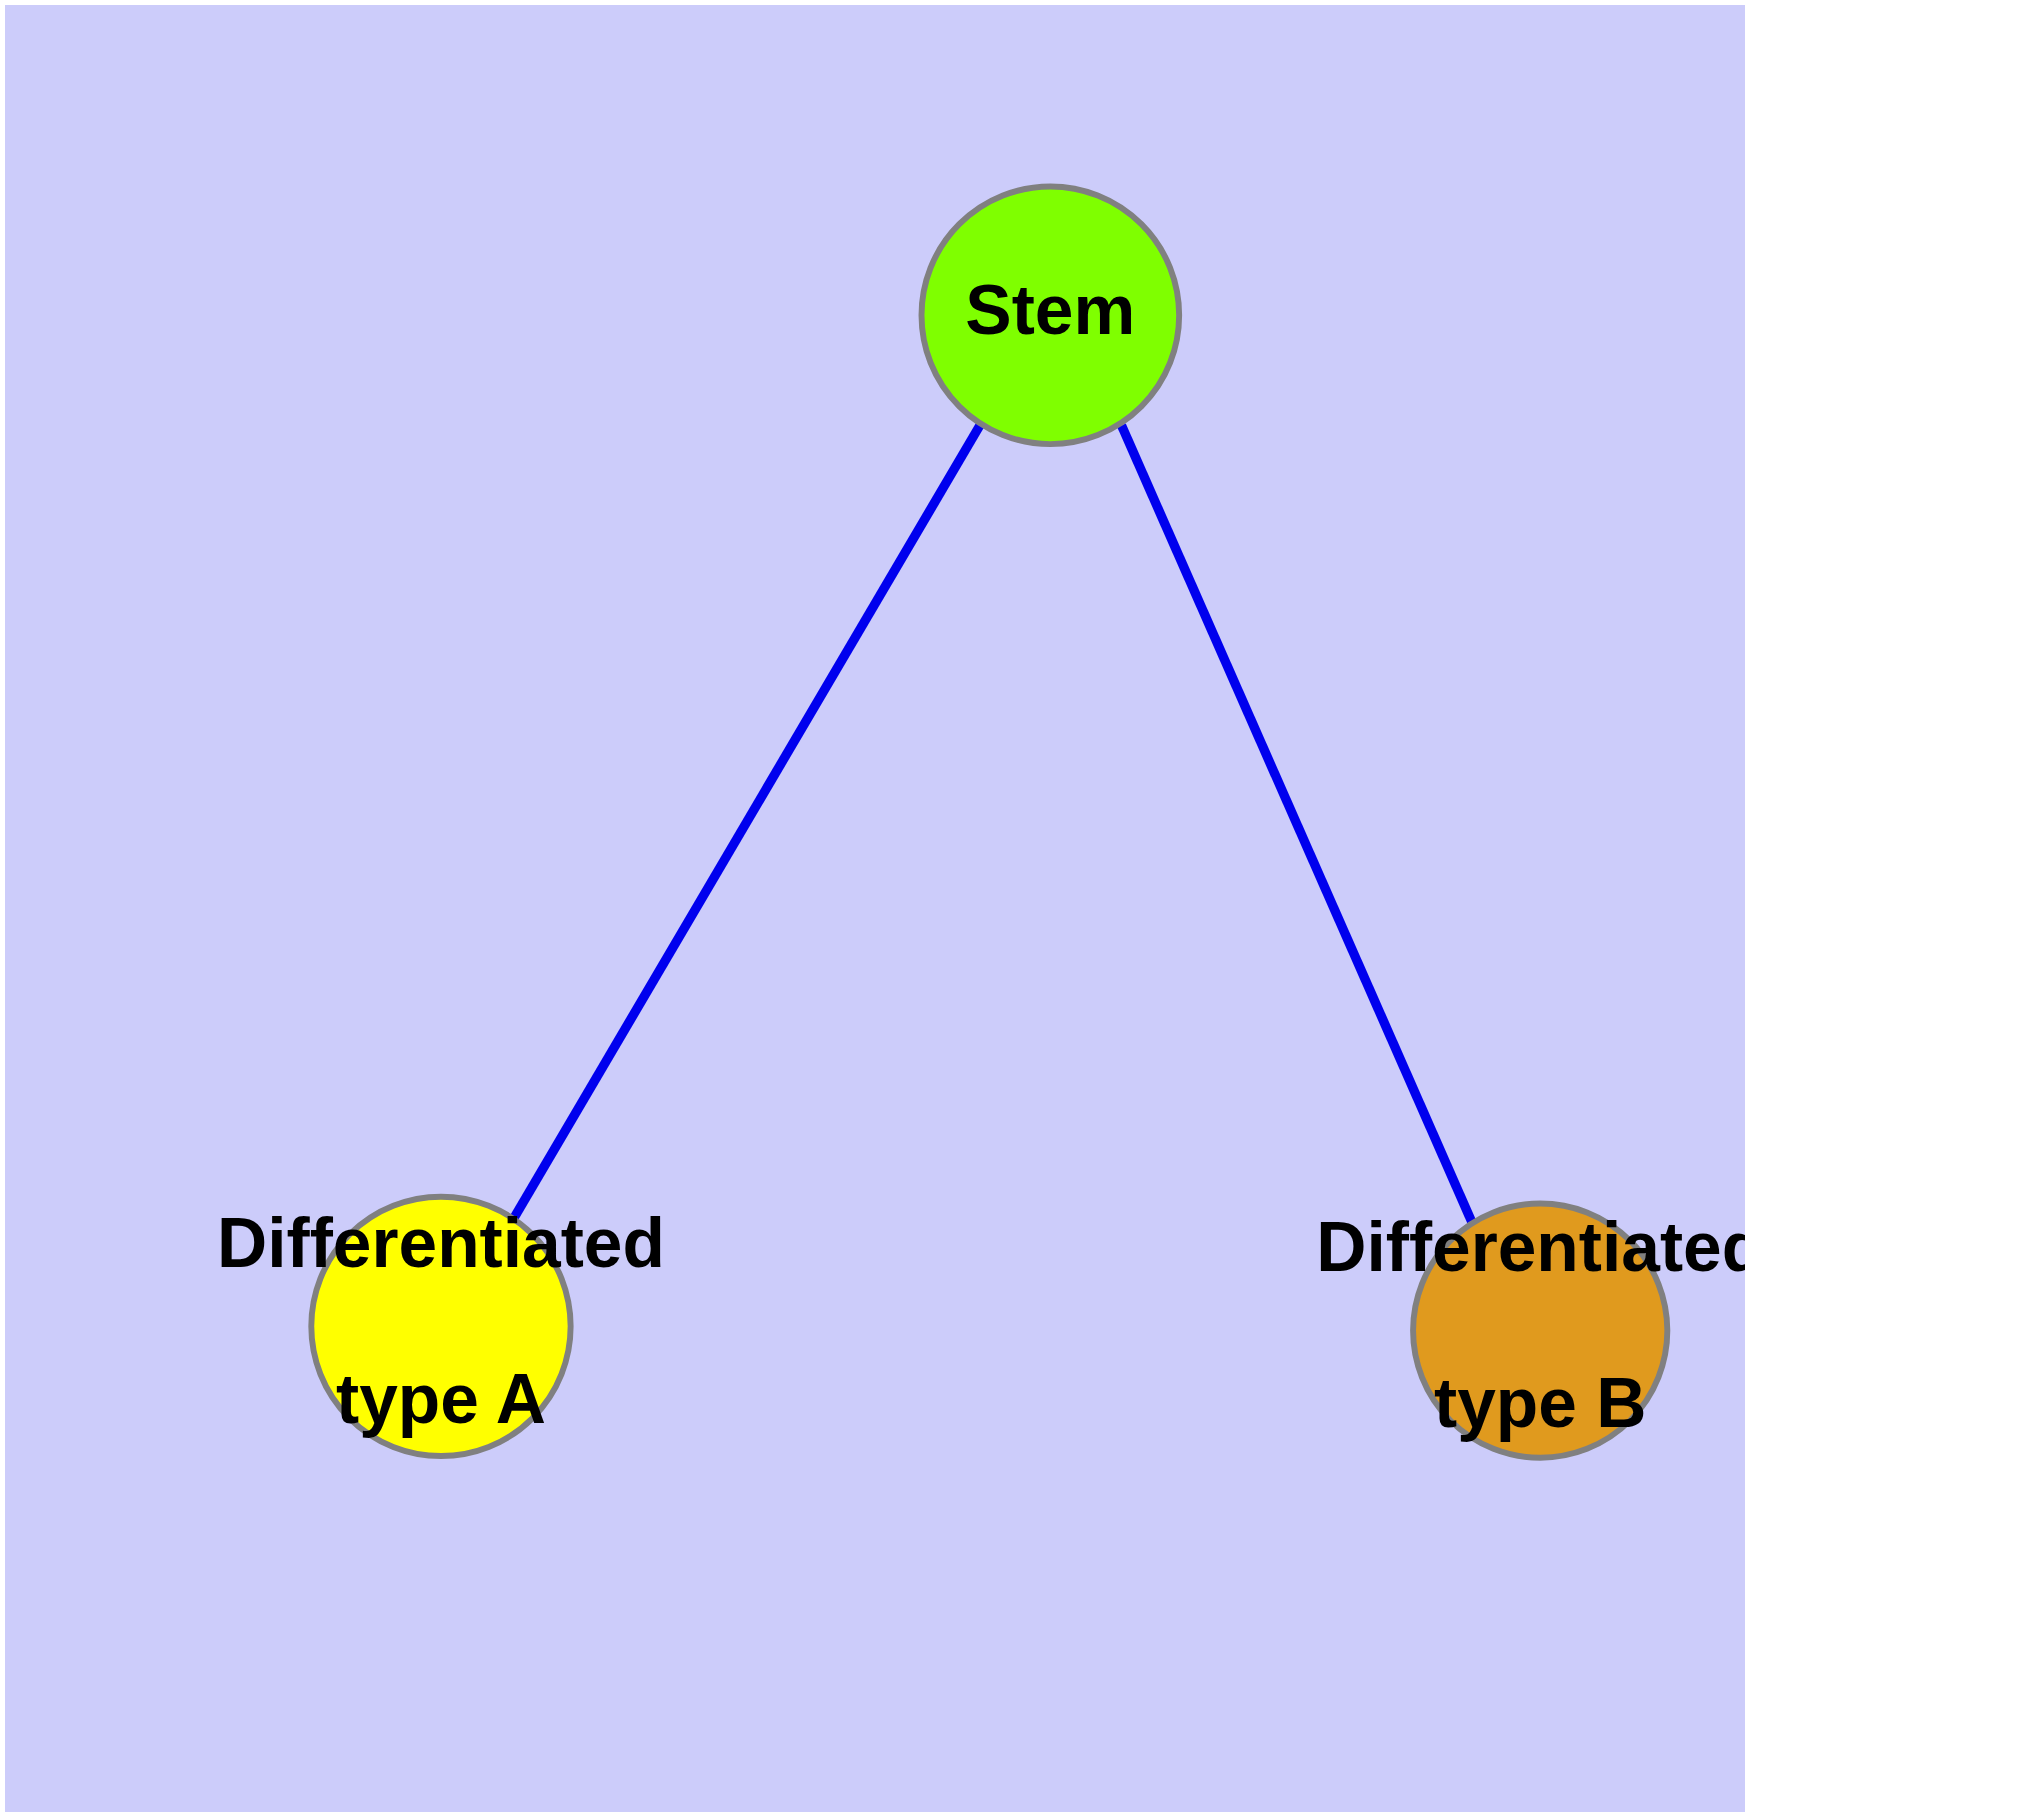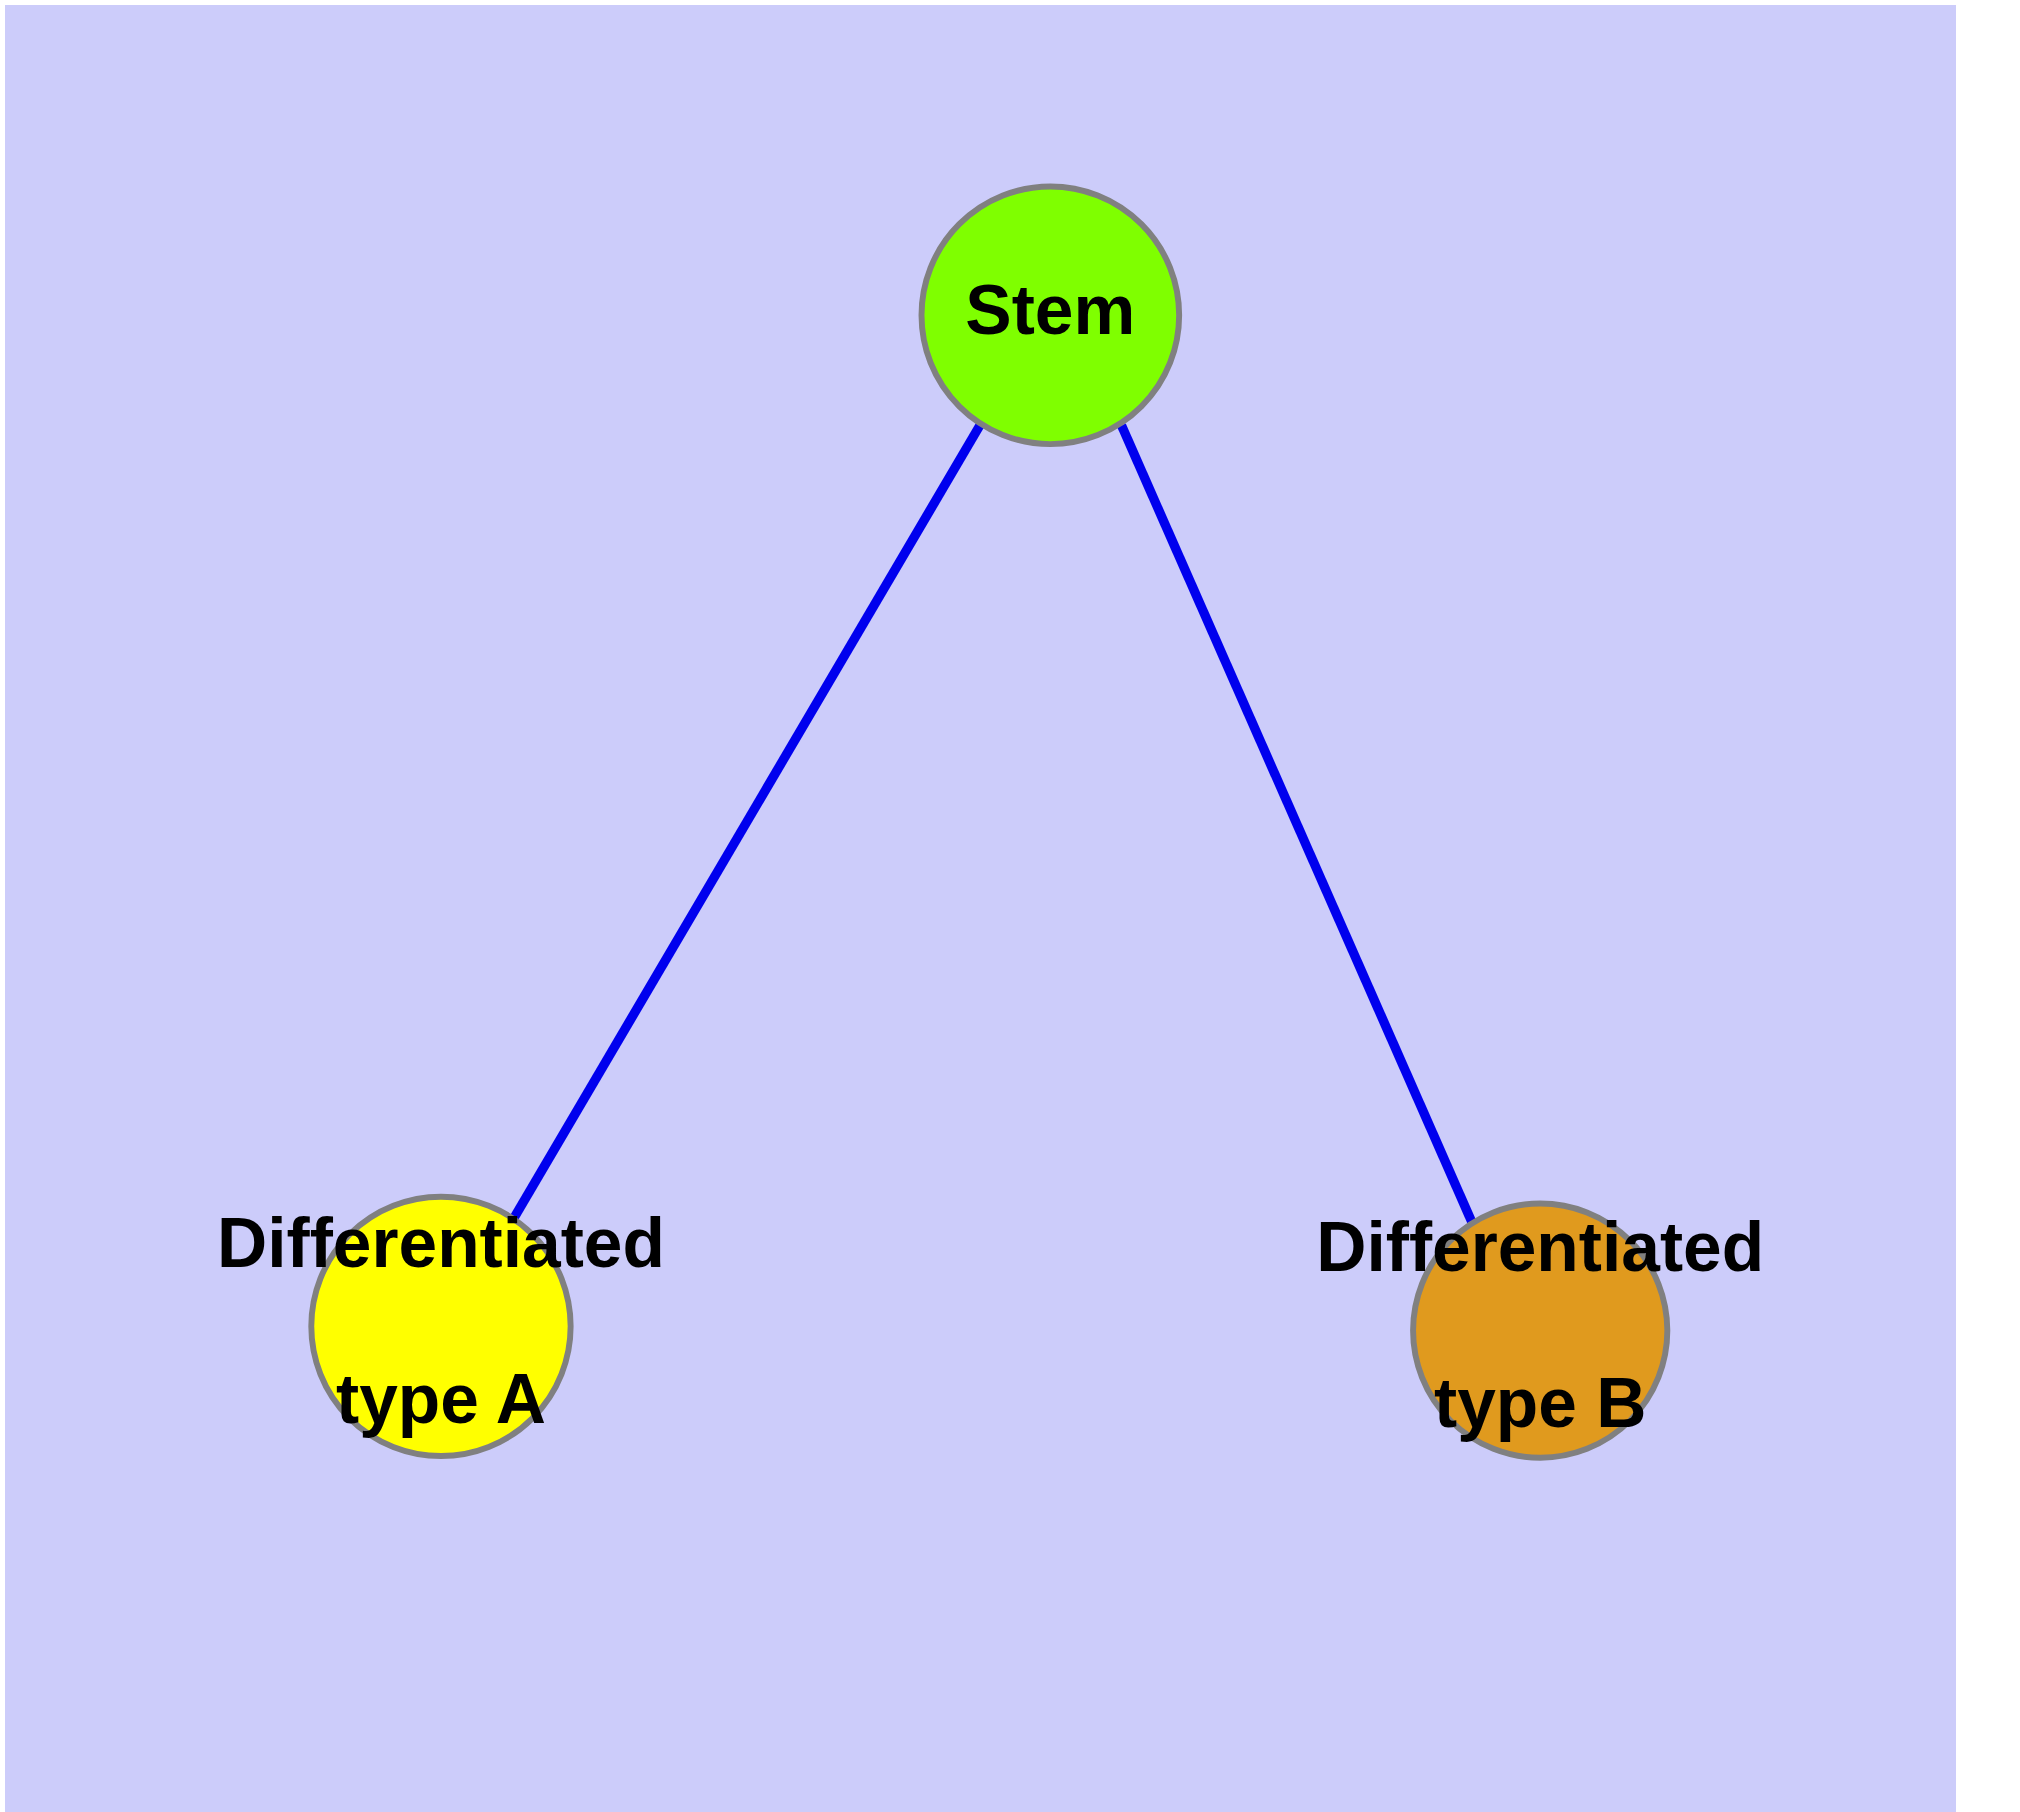--- a/index.html
+++ b/index.html
@@ -3,21 +3,21 @@
 <meta charset="utf-8">
 <title>Cell Differentiation Graph</title>
 <style>
   html, body {
     margin: 0;
     padding: 0;
     background: #ffffff;
   }
   #canvas {
     position: relative;
-    width: 1956px;
+    width: 1745px;
     height: 1812px;
     background: #ffffff;
     overflow: hidden;
     font-family: "Liberation Sans", "DejaVu Sans", sans-serif;
   }
   #plot-area {
     position: absolute;
     left: 5.1px;
     top: 5.1px;
     width: 2015px;

